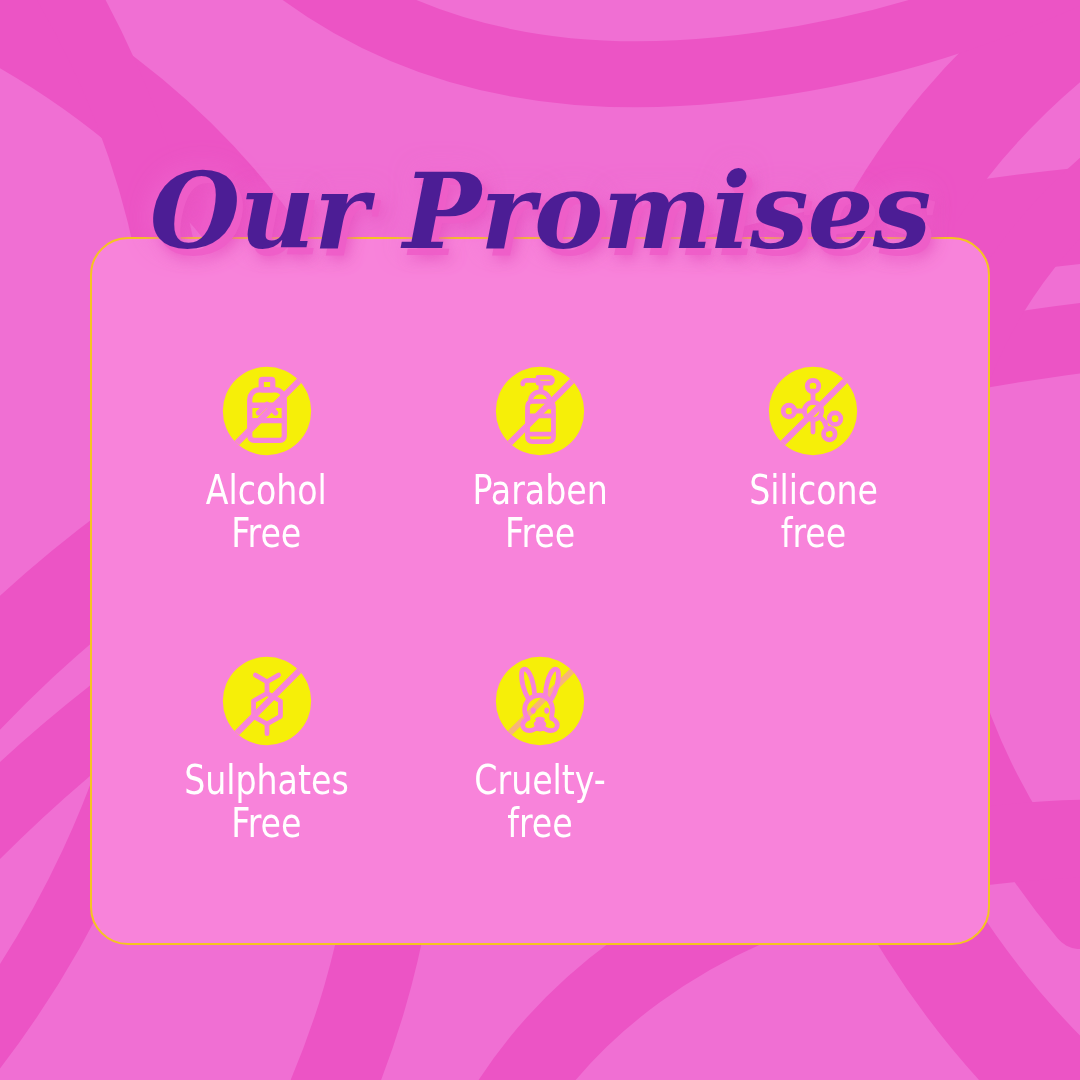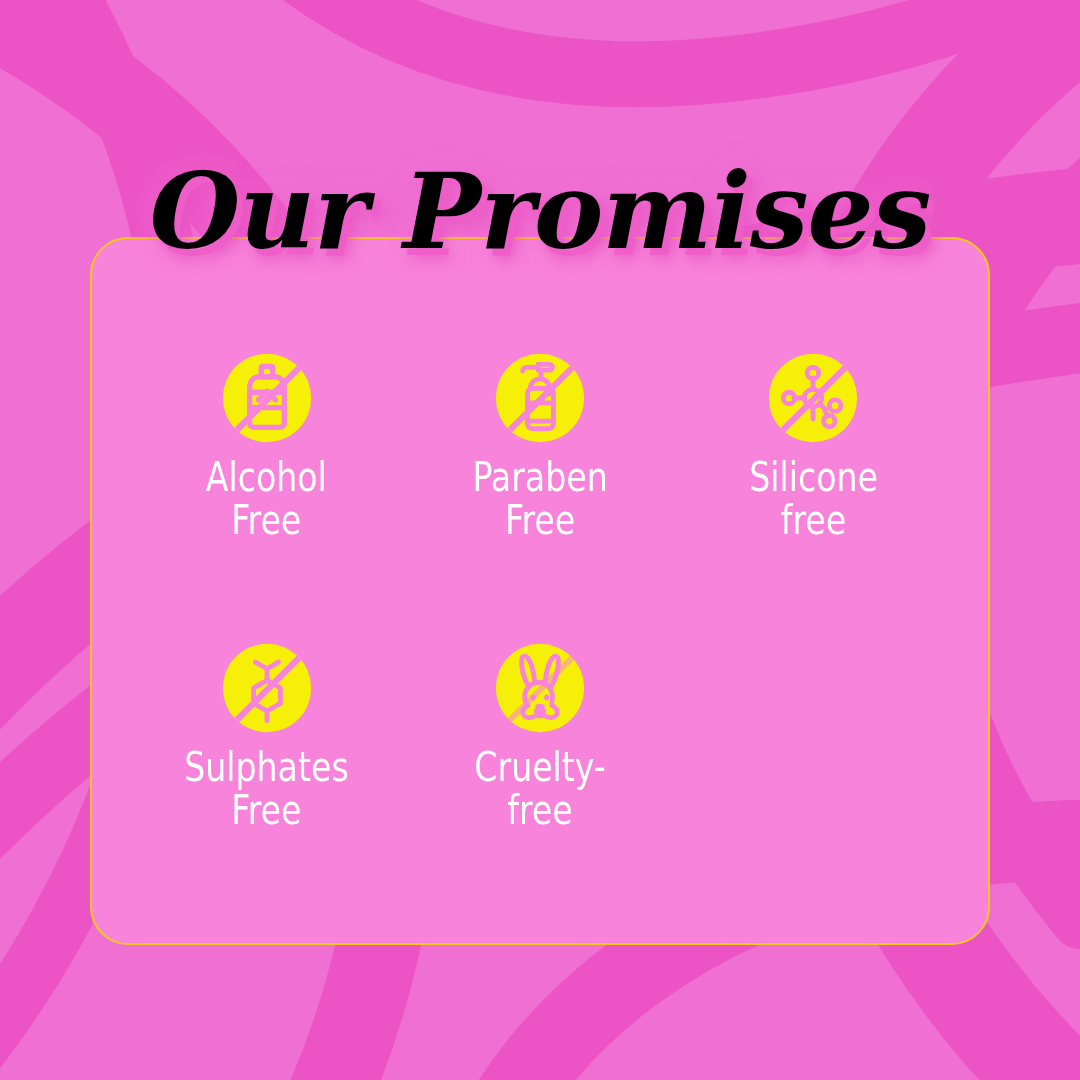--- a/index.html
+++ b/index.html
@@ -53,35 +53,35 @@
     position: absolute;
     left: 0;
     top: 160px;
     width: 1080px;
     text-align: center;
     font-family: "DejaVu Serif", "Liberation Serif", serif;
     font-style: italic;
     font-weight: bold;
     font-size: 104px;
     line-height: 1.0;
-    color: #000000;
+    color: #4c1d95;
     letter-spacing: -1px;
     text-shadow:
        6px 7px 0px rgba(238, 94, 200, 0.95),
        9px 11px 14px rgba(230, 80, 190, 0.75),
        0 0 26px rgba(240, 110, 210, 0.85);
     z-index: 5;
     white-space: nowrap;
   }
 
   
   #promise-grid {
     position: absolute;
     left: 140px;
-    top: 350px;
+    top: 363px;
     width: 800px;
     height: 560px;
     display: grid;
     grid-template-columns: repeat(3, 1fr);
     grid-template-rows: repeat(2, 1fr);
     column-gap: 0px;
     row-gap: 0px;
     gap: 20px;
   }
   .promise-item {

